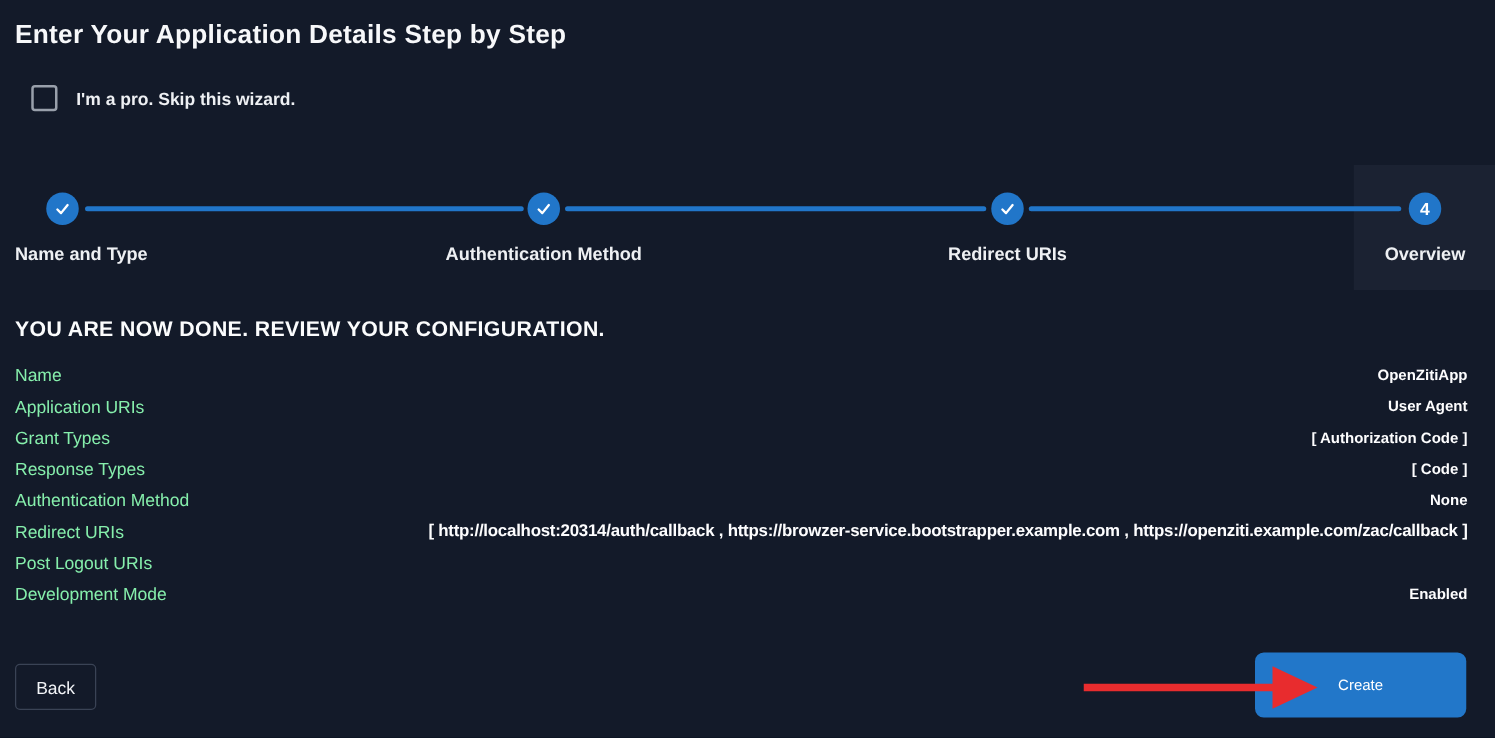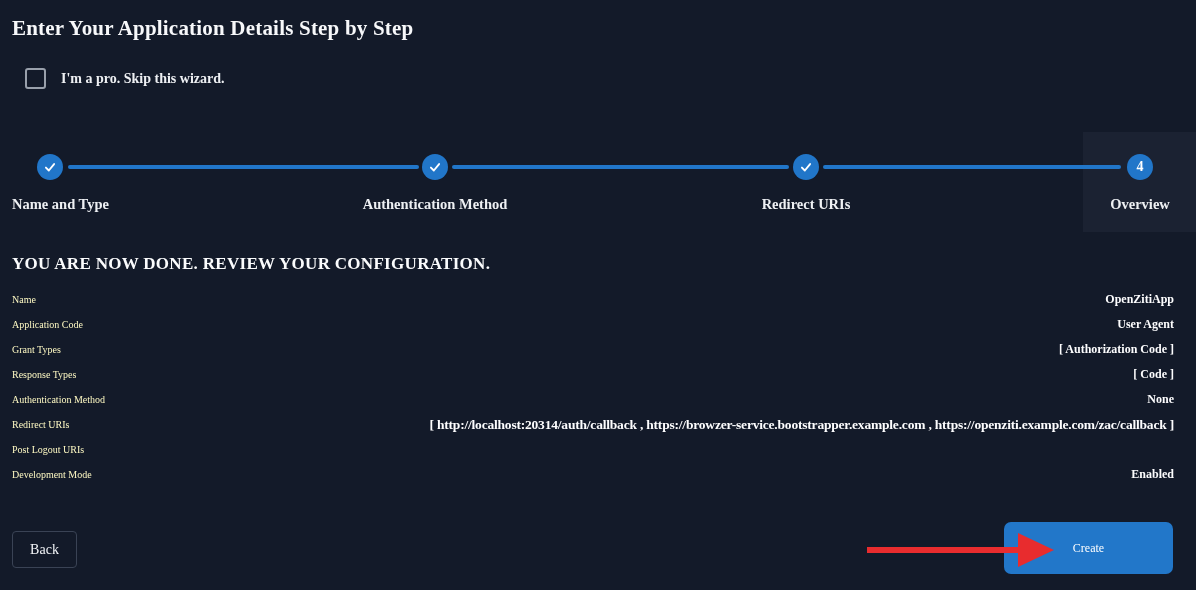--- a/index.html
+++ b/index.html
@@ -1,20 +1,20 @@
 <!DOCTYPE html>
 <html><head>
 <meta charset="utf-8">
 <style>
   html,body{margin:0;padding:0;background:#0d1322;}
   .screen{
     position:relative;
     width:1196px;height:590px;
     background:#131a29;
-    font-family:Liberation Serif, serif;
+    font-family:Liberation Sans, sans-serif;
     overflow:hidden;
     color:#f2f4f7;
   }
   
   .page-title{
     position:absolute;left:12px;top:16px;
     font-size:21px;font-weight:bold;color:#f7f8fa;
     letter-spacing:.2px;
   }
   
@@ -58,21 +58,21 @@
   
   .review-heading{
     position:absolute;left:12px;top:254px;
     font-size:17px;font-weight:bold;color:#fbfcfd;letter-spacing:.3px;
   }
   .rows{
     position:absolute;left:12px;top:287px;width:1162px;
     display:flex;flex-direction:column;
   }
   .row{display:flex;align-items:center;justify-content:space-between;height:25px;}
-  .row .lab{font-size:10px;color:#fef9c3;white-space:nowrap;}
+  .row .lab{font-size:14px;color:#86efac;white-space:nowrap;}
   .row .val{font-size:12px;font-weight:bold;color:#fdfdfe;text-align:right;flex:1;white-space:nowrap;}
   .row .val.long{font-size:13.5px;letter-spacing:-0.2px;}
   
   .back-btn{
     position:absolute;left:12px;top:531px;
     min-width:65px;height:37px;box-sizing:border-box;
     background:transparent;border:1px solid #3a4355;border-radius:4px;
     color:#f2f4f7;font-size:14px;font-family:inherit;
     display:flex;align-items:center;justify-content:center;
     padding:12px 14px;cursor:pointer;
@@ -128,21 +128,21 @@
   <div class="step-label label-4">Overview</div>
 
   <div class="review-heading">YOU ARE NOW DONE. REVIEW YOUR CONFIGURATION.</div>
 
   <div class="rows">
     <div class="row">
       <span class="lab">Name</span>
       <span class="val">OpenZitiApp</span>
     </div>
     <div class="row">
-      <span class="lab">Application Code</span>
+      <span class="lab">Application URIs</span>
       <span class="val">User Agent</span>
     </div>
     <div class="row">
       <span class="lab">Grant Types</span>
       <span class="val">[ Authorization Code ]</span>
     </div>
     <div class="row">
       <span class="lab">Response Types</span>
       <span class="val">[ Code ]</span>
     </div>

